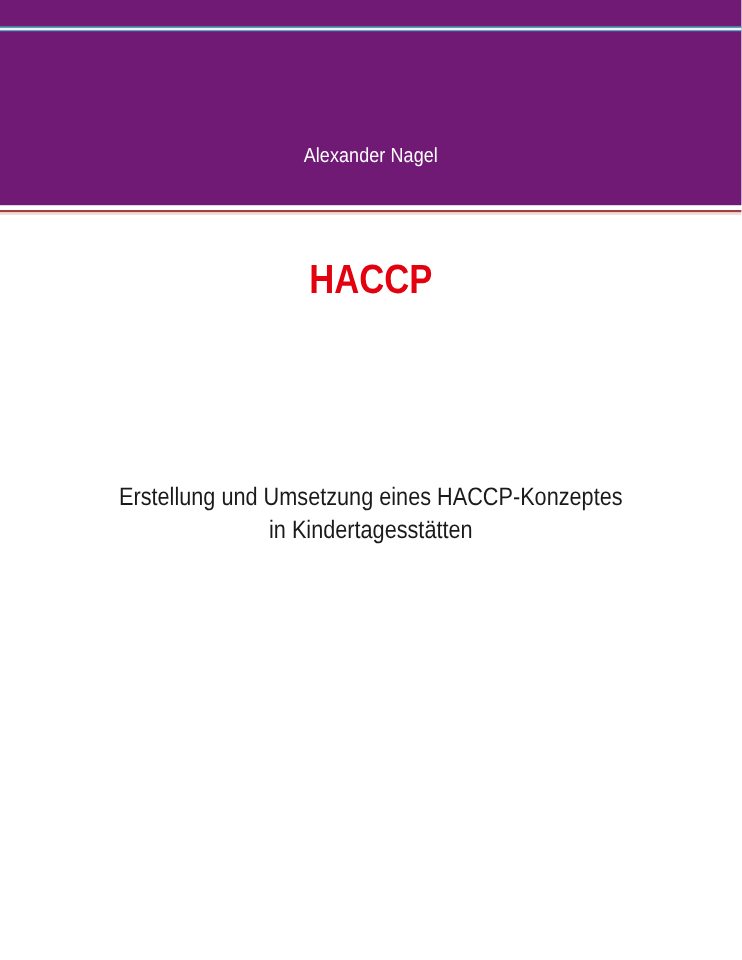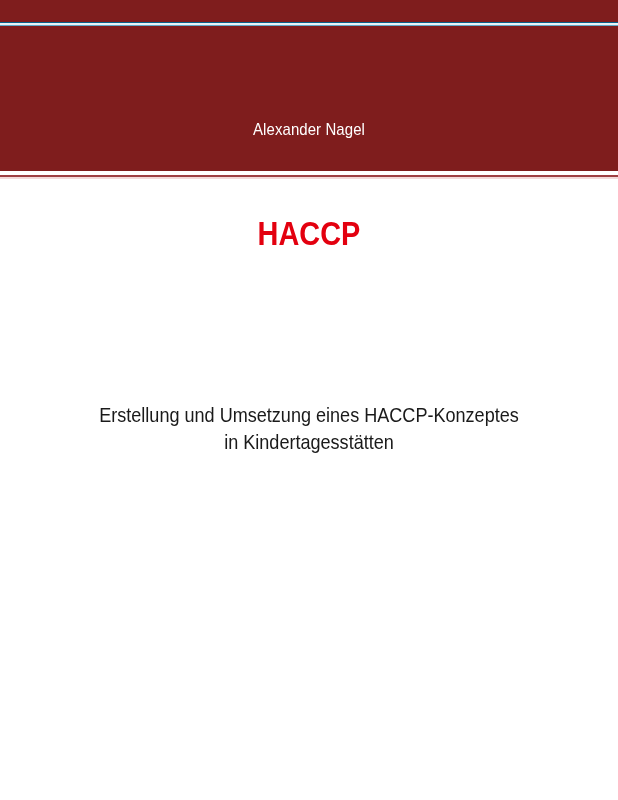--- a/index.html
+++ b/index.html
@@ -13,21 +13,21 @@
       position: relative;
       overflow: hidden;
       font-family: "Liberation Sans", sans-serif;
     }
     .cover-band {
       position: absolute;
       left: 0;
       top: 0;
       width: 618px;
       height: 171px;
-      background: #7f1d1d;
+      background: #701a75;
     }
     .band-rule {
       position: absolute;
       left: 0;
       top: 22px;
       width: 618px;
       height: 2px;
       background: #e8f4f8;
       border-top: 1px solid #0a5f88;
       box-sizing: content-box;

